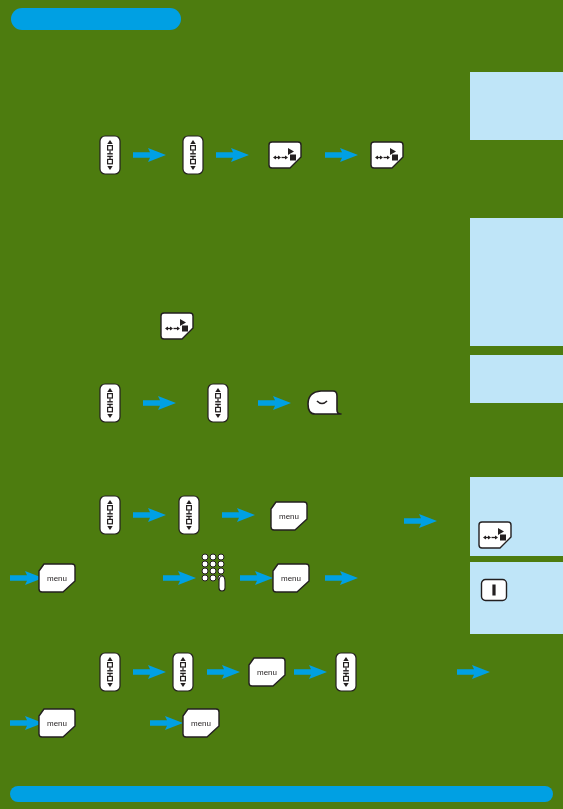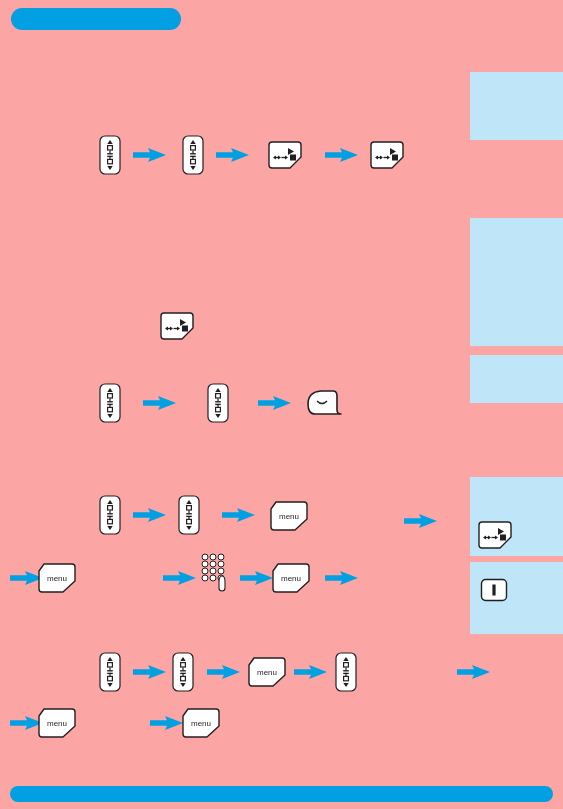--- a/index.html
+++ b/index.html
@@ -5,21 +5,21 @@
   * { box-sizing: border-box; margin: 0; padding: 0; }
   html, body {
     width: 563px; height: 809px;
     background: #ffffff;
     font-family: "Liberation Sans", sans-serif;
     overflow: hidden;
   }
   #page {
     position: relative;
     width: 563px; height: 809px;
-    background: #fca5a5;
+    background: #4d7c0f;
   }
 
   
   .top-pill {
     position: absolute;
     left: 11px; top: 8px;
     width: 170px; height: 22px;
     background: #00A0E3;
     border-radius: 11px;
   }

